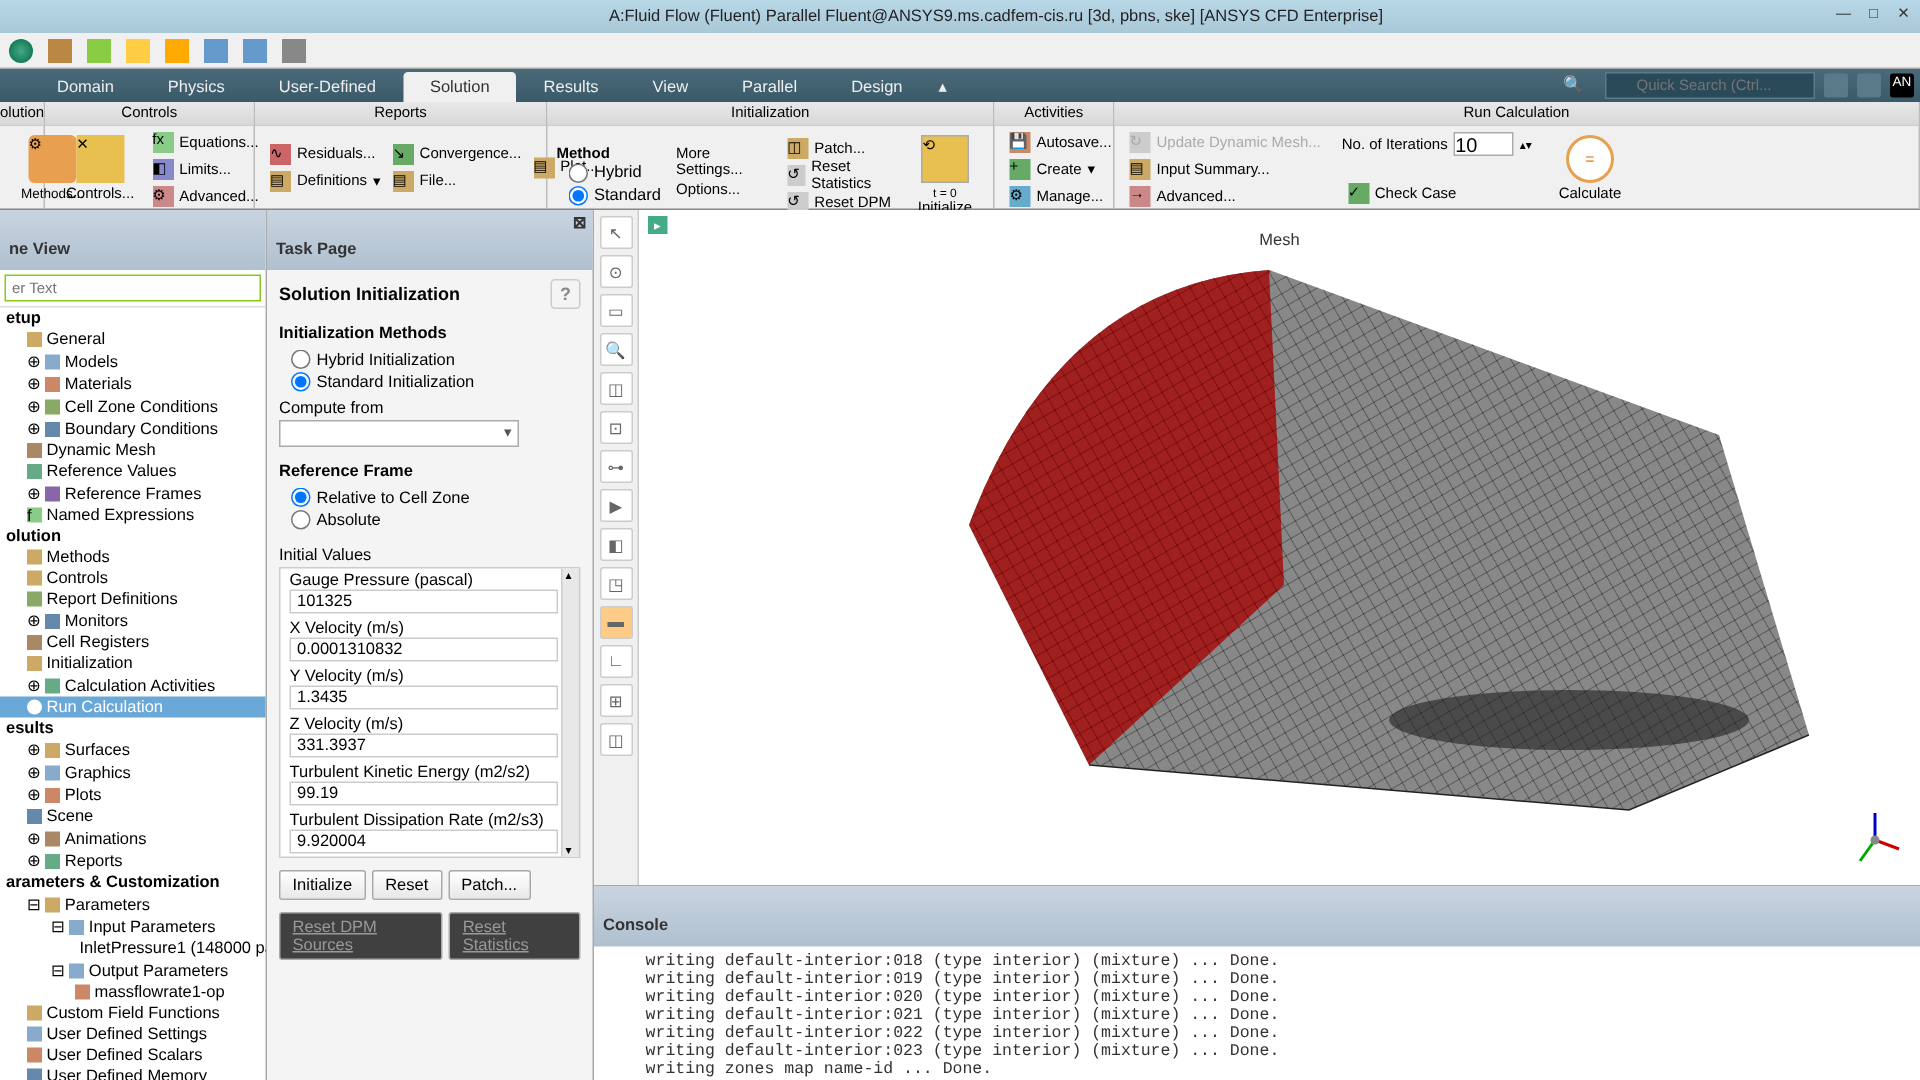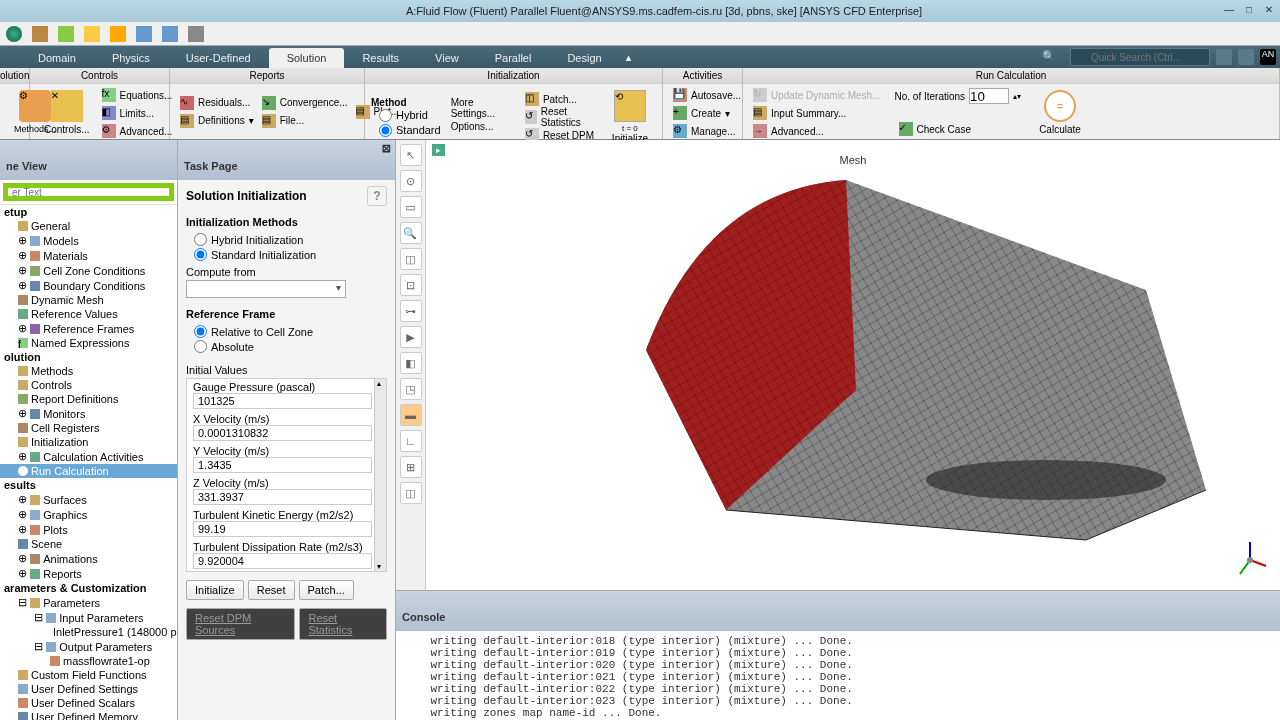--- a/index.html
+++ b/index.html
@@ -35,21 +35,21 @@
 .ribbon-section { display: flex; flex-direction: column; border-right: 1px solid #bbb; }
 .ribbon-body { flex: 1; display: flex; padding: 2px 6px; }
 
 
 .main { display: flex; height: calc(720px - 22px - 24px - 22px - 72px); }
 
 
 .tree-panel { width: 178px; background: #fff; border-right: 1px solid #aaa; display: flex; flex-direction: column; overflow: hidden; }
 .panel-hdr { background: linear-gradient(#c8d4e0, #b0c0d0); height: 18px; font-size: 11px; padding: 20px 6px; font-weight: bold; color: #333; }
 .tree-filter { padding: 3px; border-bottom: 1px solid #ddd; }
-.tree-filter input { width: 100%; height: 18px; border: 5px solid #84cc16; padding: 0 4px; font-size: 10px; color: #999; }
+.tree-filter input { width: 100%; height: 18px; border: 1px solid #84cc16; padding: 0 4px; font-size: 10px; color: #999; }
 .tree { flex: 1; overflow: auto; font-size: 11px; }
 .tree .node { padding: 1px 4px 1px 20px; cursor: pointer; white-space: nowrap; display: flex; align-items: center; gap: 3px; }
 .tree .node.l1 { padding-left: 4px; font-weight: bold; }
 .tree .node.l2 { padding-left: 18px; }
 .tree .node.l3 { padding-left: 34px; }
 .tree .node.l4 { padding-left: 50px; }
 .tree .node.sel { background: #6aa8d8; color: #fff; }
 .tree .tic { width: 10px; height: 10px; display: inline-block; }
 
 

